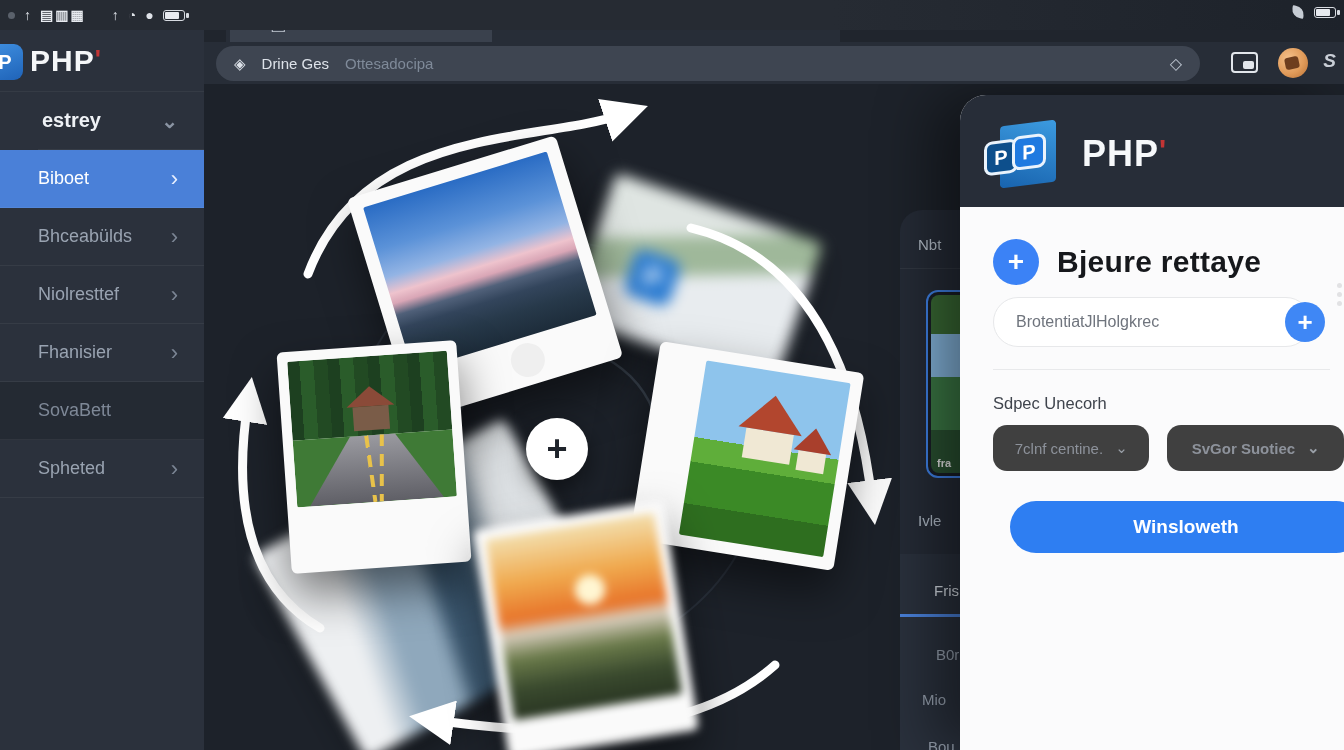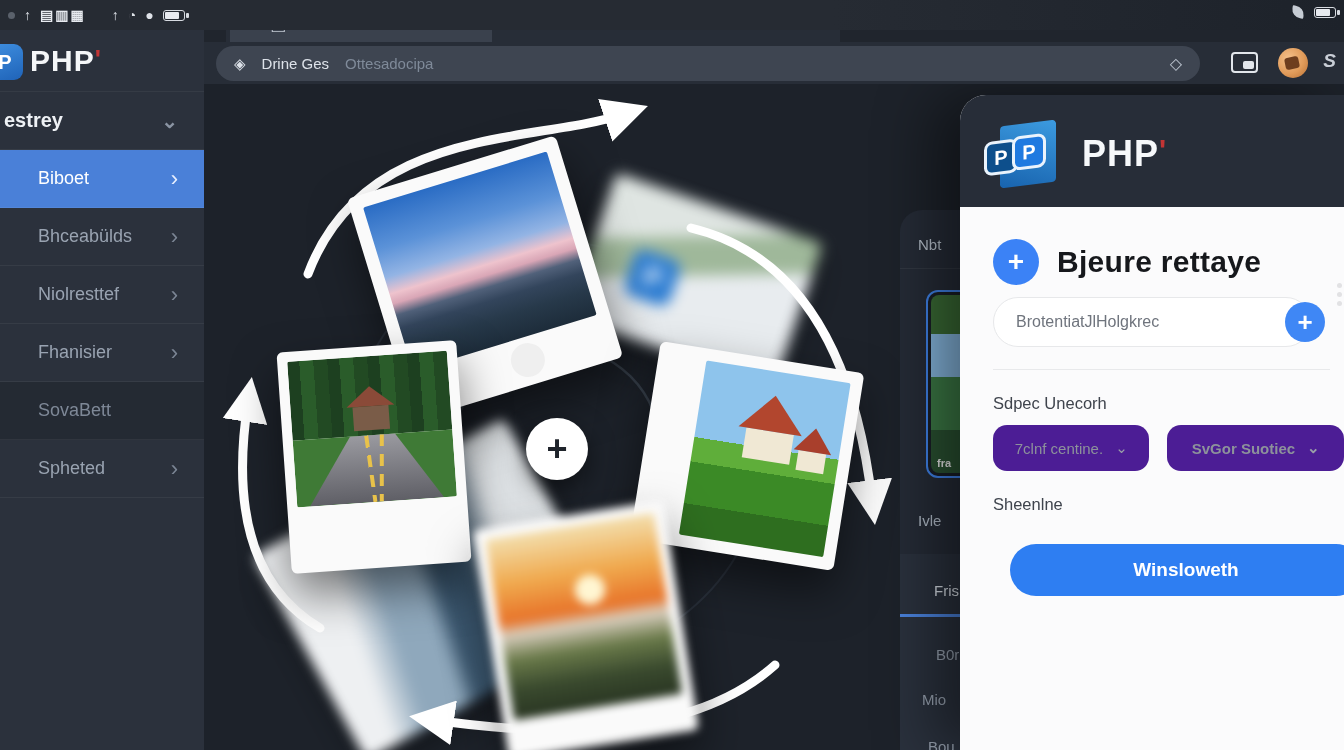--- a/index.html
+++ b/index.html
@@ -25,21 +25,21 @@
   .sidebar { position:absolute; left:0; top:30px; width:204px; height:720px; background:#2b313c; z-index:30; }
   .side-logo { height:62px; display:flex; align-items:center; border-bottom:1px solid rgba(255,255,255,.05); position:relative; overflow:visible; }
   .side-logo-badge { position:absolute; left:-13px; top:14px; width:36px; height:36px; border-radius:9px;
     background:linear-gradient(160deg,#3f8fe0,#1f63b8); color:#fff; font-weight:800; font-size:20px;
     display:flex; align-items:center; justify-content:center; }
   .side-logo-text { margin-left:30px; color:#f4f6f8; font-size:30px; font-weight:800; letter-spacing:1px; }
   .side-logo-mark { color:#c23434; font-size:26px; font-weight:800; vertical-align:top; }
   .menu-row { height:58px; display:flex; align-items:center; justify-content:space-between;
     padding:0 26px 0 38px; border-bottom:1px solid rgba(255,255,255,.055); color:#99a3b1; font-size:18px; }
   .menu-row .chev { color:#7b8594; font-size:22px; }
-  .menu-header { padding-left:4px; color:#eef1f5; font-weight:700; font-size:20px; }
+  .menu-header { padding-left:4px; color:#eef1f5; font-weight:700; font-size:20px;margin-left:38px; }
   .menu-header .chev { font-size:20px; color:#8a94a3; }
   .menu-active { background:#4a80d8; color:#ffffff; }
   .menu-active .chev { color:#e8efff; }
   .menu-section { background:rgba(0,0,0,.14); color:#7e8897; }
 
   
   .chrome { position:absolute; left:204px; top:0; right:0; height:84px; background:#20252d; z-index:35; }
   .tabgroup { position:absolute; left:22px; top:6px; width:614px; height:36px; background:#272d37; border-radius:14px 14px 0 0; }
   .tab { position:absolute; left:26px; top:6px; width:262px; height:36px; background:#3a414d; border-radius:12px 12px 0 0;
     display:flex; align-items:center; gap:14px; padding:0 16px; color:#9aa3b0; font-size:15px; }
@@ -146,21 +146,21 @@
 
   .flabel { color:#4a4e57; font-size:16.5px; margin-top:30px; }
   .inputrow { position:relative; margin-top:12px; width:calc(100% - 33px); height:50px; }
   .pill-input { width:100%; height:100%; border:1.5px solid #e7e8ea; border-radius:25px; background:#fff;
     padding:0 60px 0 22px; font-size:16px; color:#6f747d; outline:none; font-family:"Liberation Sans",sans-serif; }
   .addbtn { position:absolute; right:-14px; top:5px; width:40px; height:40px; border-radius:50%; background:#3f87f5; border:none;
     color:#fff; font-size:26px; font-weight:700; line-height:38px; }
   .divider { width:calc(100% - 14px); height:1px; background:#e8e9eb; margin-top:22px; }
   .slabel { color:#3f444d; font-size:16.5px; margin-top:24px; }
   .ddrow { display:flex; gap:18px; margin-top:12px; }
-  .dd { height:46px; background:#4c1d95; border-radius:14px; display:flex; align-items:center; justify-content:center;
+  .dd { height:46px; background:#404040; border-radius:14px; display:flex; align-items:center; justify-content:center;
     gap:12px; color:#8d929b; font-size:15px; border:none; }
   .dd1 { width:179px; } .dd2 { width:202px;font-weight:bold; }
   .dd .dchev { color:#9aa0a8; font-size:15px; }
   .inputrow2 { position:relative; margin-top:12px; width:calc(100% - 33px); height:48px; }
   .pill-input2 { width:100%; height:100%; border:1.5px solid #e7e8ea; border-radius:24px; background:#fff;
     padding:0 100px 0 22px; font-size:16px; color:#3c4048; outline:none; font-family:"Liberation Sans",sans-serif; }
   .pill-input2::placeholder { color:#9aa0a8; }
   .suffix { position:absolute; right:1px; top:1px; bottom:1px; width:88px; background:#eef0f3; border-radius:0 23px 23px 0;
     display:flex; align-items:center; justify-content:center; color:#6b717a; font-size:16px; letter-spacing:1px; }
   .submit { margin-top:30px; margin-left:17px; width:352px; height:52px; border:none; border-radius:26px;
@@ -351,19 +351,18 @@
         <button class="dd dd1">
           <span>7clnf centine.</span>
           <span class="dchev">⌄</span>
         </button>
         <button class="dd dd2">
           <span>SvGor Suotiec</span>
           <span class="dchev">⌄</span>
         </button>
       </div>
 
-      <div class="slabel">Sheenlne</div>
 
       <button class="submit">Winsloweth</button>
     </div>
   </div>
 
 </div>
 
 </body></html>

